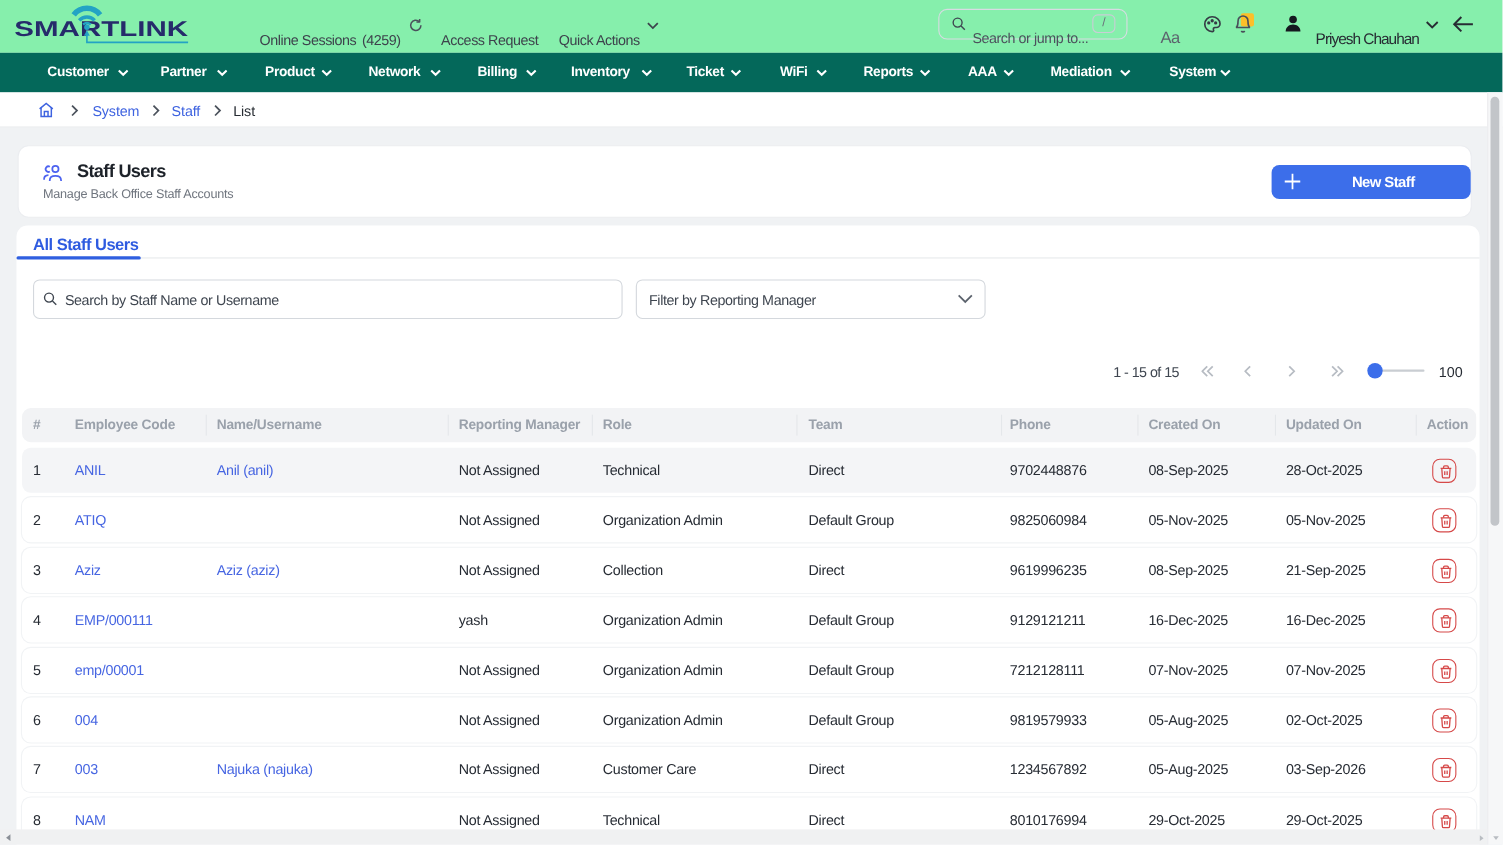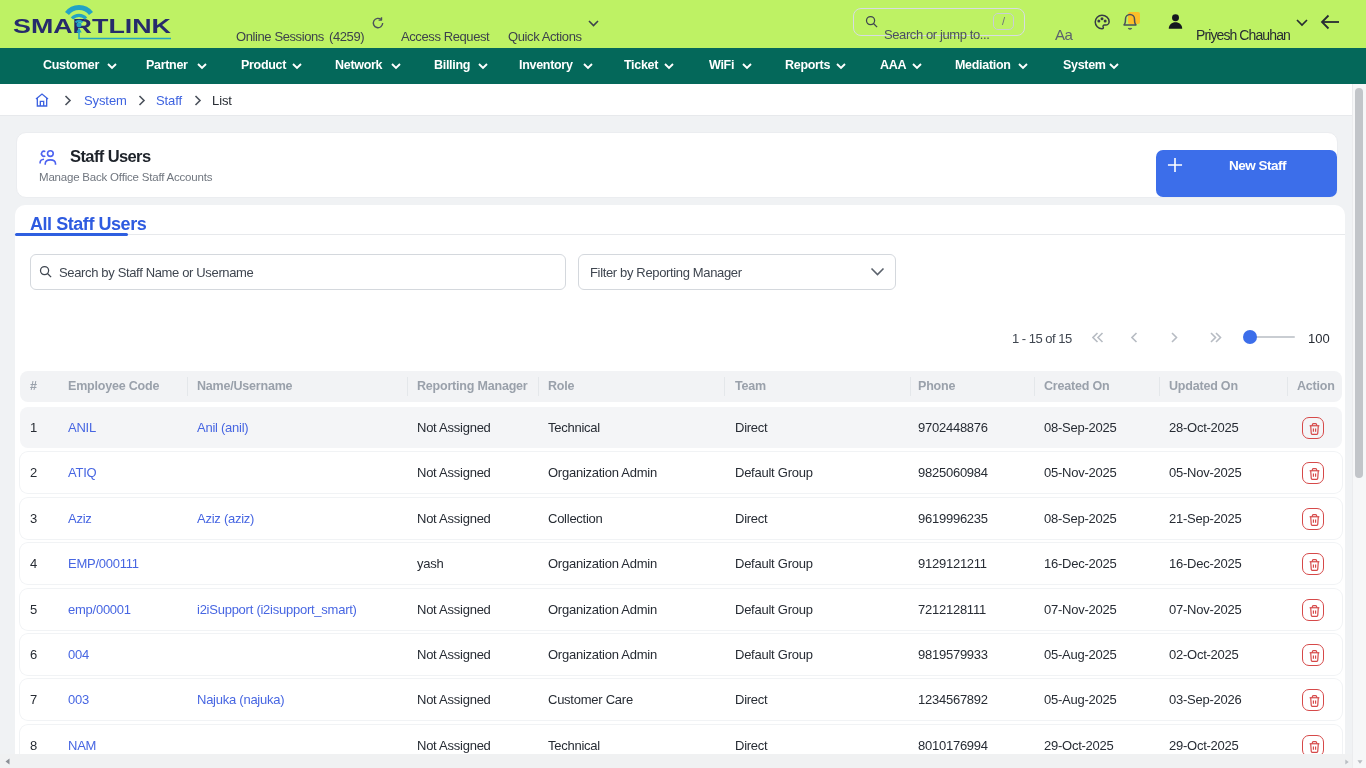--- a/index.html
+++ b/index.html
@@ -1,20 +1,20 @@
 <!DOCTYPE html>
 <html><head>
 <meta charset="utf-8">
 <style>
 * { margin:0; padding:0; box-sizing:border-box; }
 html,body { width:1366px; height:768px; overflow:hidden; }
 body { font-family:"Liberation Sans", sans-serif; background:#f0f2f4; position:relative; }
 .abs { position:absolute; }
 
-#hdr { position:absolute; left:0; top:0; width:1366px; height:48px; background:#bef264; }
+#hdr { position:absolute; left:0; top:0; width:1366px; height:48px; background:#86efac; }
 .hitem { position:absolute; font-size:13px; color:#3d434c; top:17px; letter-spacing:-0.4px; white-space:nowrap;margin-top:12px; }
 
 #nav { position:absolute; left:0; top:48px; width:1366px; height:36px; background:#04685a; }
 .nitem { position:absolute; top:10px; color:#fff; font-size:12.5px; font-weight:bold; letter-spacing:-0.3px; white-space:nowrap; }
 .nchev { position:absolute; top:15px; }
 
 #bc { position:absolute; left:0; top:84px; width:1366px; height:32px; background:#fff; border-bottom:1px solid #e7e9ec; }
 .bct { position:absolute; top:9px; font-size:13px; letter-spacing:-0.1px; white-space:nowrap; }
 
 #card1 { position:absolute; left:16px; top:132px; width:1322px; height:66px; background:#fff; border:1px solid #ebedf0; border-radius:10px; }
@@ -173,30 +173,30 @@
 
 <div id="card1">
   <svg class="abs" style="left:21px;top:15px" width="20" height="19" viewBox="0 0 24 24" fill="none" stroke="#4d63f0" stroke-width="2">
       <circle cx="15" cy="7" r="3.6"></circle>
       <path d="M8.5 21 v-1 c0-3 2.6-5 6.5-5 s6.5 2 6.5 5 v1"></path>
       <path d="M8.6 4.5 a3.2 3.2 0 1 0 0 5.5"></path>
       <path d="M2 19.5 v-.8 c0-2.6 2-4.3 5-4.5"></path>
     </svg>
   <span class="abs" style="left:53px;top:14px;font-size:16.5px;font-weight:bold;letter-spacing:-0.6px;color:#1d2229">Staff Users</span>
   <span class="abs" style="left:22px;top:38px;font-size:11.5px;letter-spacing:-0.2px;color:#70767f">Manage Back Office Staff Accounts</span>
-  <div class="abs" style="left:1139px;top:17px;width:181px;height:47px;background:#3c6eea;border-radius:7px;">
+  <div class="abs" style="left:1139px;top:17px;width:181px;height:31px;background:#3c6eea;border-radius:7px;">
     <svg class="abs" style="left:11px;top:7px" width="16" height="16" viewBox="0 0 17 17" fill="none" stroke="#fff" stroke-width="1.7">
         <path d="M8.5 1 v15 M1 8.5 h15"></path>
       </svg>
     <span class="abs" style="left:73px;top:0;line-height:31px;font-size:13.5px;font-weight:bold;letter-spacing:-0.5px;color:#fff;">New Staff</span>
   </div>
 </div>
 
 <div id="sec2"></div>
-<span class="abs" style="left:30px;top:214px;font-size:18px;font-weight:bold;letter-spacing:-0.45px;color:#2e5be0">All Staff Users</span>
+<span class="abs" style="left:30px;top:214px;font-size:15px;font-weight:bold;letter-spacing:-0.45px;color:#2e5be0">All Staff Users</span>
 <div id="tabline"></div>
 <div id="tabu"></div>
 
 <div class="inp" style="left:30px;top:254px;width:536px;"></div>
 <svg class="abs" style="left:38px;top:264px" width="15" height="15" viewBox="0 0 24 24" fill="none" stroke="#3f4650" stroke-width="2">
     <circle cx="10.5" cy="10.5" r="6.5"></circle>
     <path d="M15.5 15.5 L21 21"></path>
   </svg>
 <span class="abs" style="left:59px;top:265px;font-size:13px;letter-spacing:-0.35px;color:#3f4650">Search by Staff Name or Username</span>
 <div class="inp" style="left:578px;top:254px;width:318px;"></div>
@@ -315,21 +315,20 @@
           <path d="M3 6 h18"></path>
           <path d="M8 6 V4 a2 2 0 0 1 2-2 h4 a2 2 0 0 1 2 2 v2"></path>
           <path d="M5 6 l1 14 a2 2 0 0 0 2 2 h8 a2 2 0 0 0 2-2 l1-14"></path>
           <path d="M10 11 v6 M14 11 v6"></path>
         </svg>
       </div>
     </div>
     <div class="row" style="top:588.6px">
       <span class="c" style="left:10px">5</span>
       <span class="c lnk" style="left:48px">emp/00001</span>
-      <span class="c lnk" style="left:177px">i2iSupport (i2isupport_smart)</span>
       <span class="c" style="left:397px">Not Assigned</span>
       <span class="c" style="left:528px">Organization Admin</span>
       <span class="c" style="left:715px">Default Group</span>
       <span class="c" style="left:898px">7212128111</span>
       <span class="c" style="left:1024px">07-Nov-2025</span>
       <span class="c" style="left:1149px">07-Nov-2025</span>
       <div style="position:absolute;left:1282px;top:10px;width:22px;height:22px;border:1.5px solid #d64949;border-radius:7px;">
         <svg style="position:absolute;left:5px;top:4px" width="13" height="14" viewBox="0 0 24 24" fill="none" stroke="#d64949" stroke-width="2.2">
           <path d="M3 6 h18"></path>
           <path d="M8 6 V4 a2 2 0 0 1 2-2 h4 a2 2 0 0 1 2 2 v2"></path>

